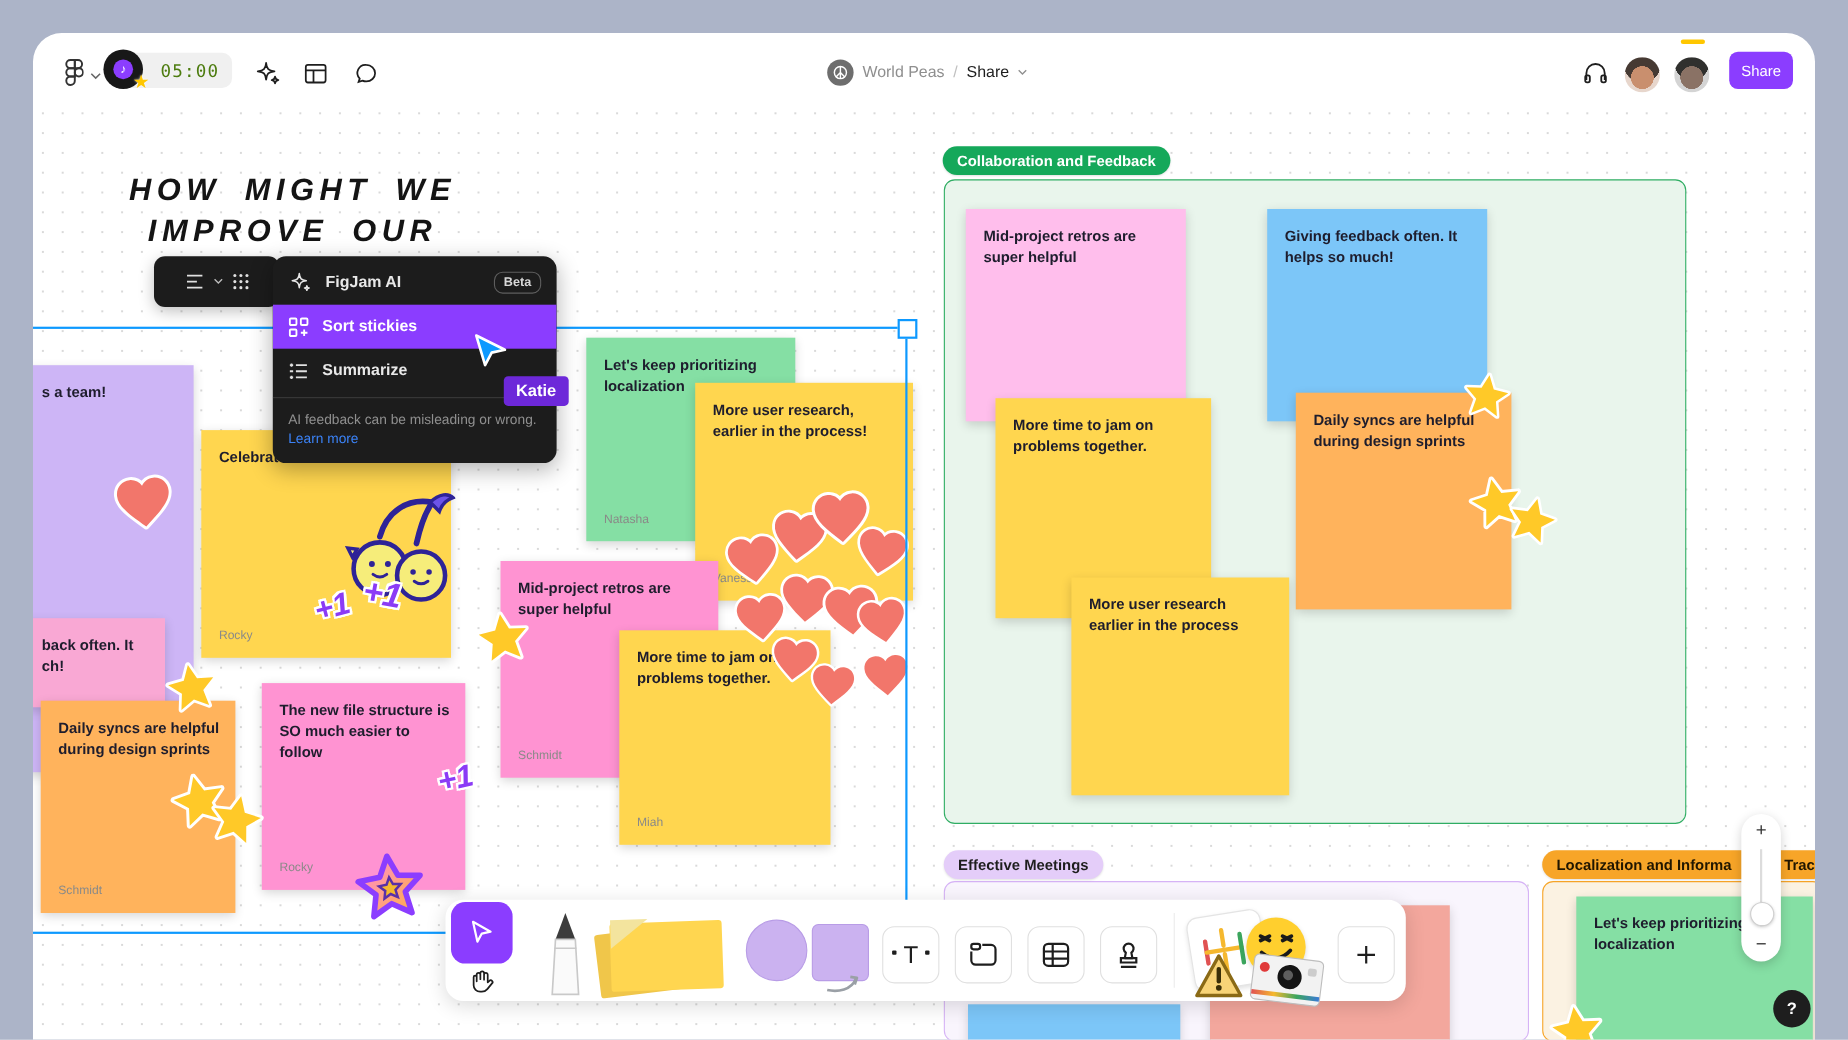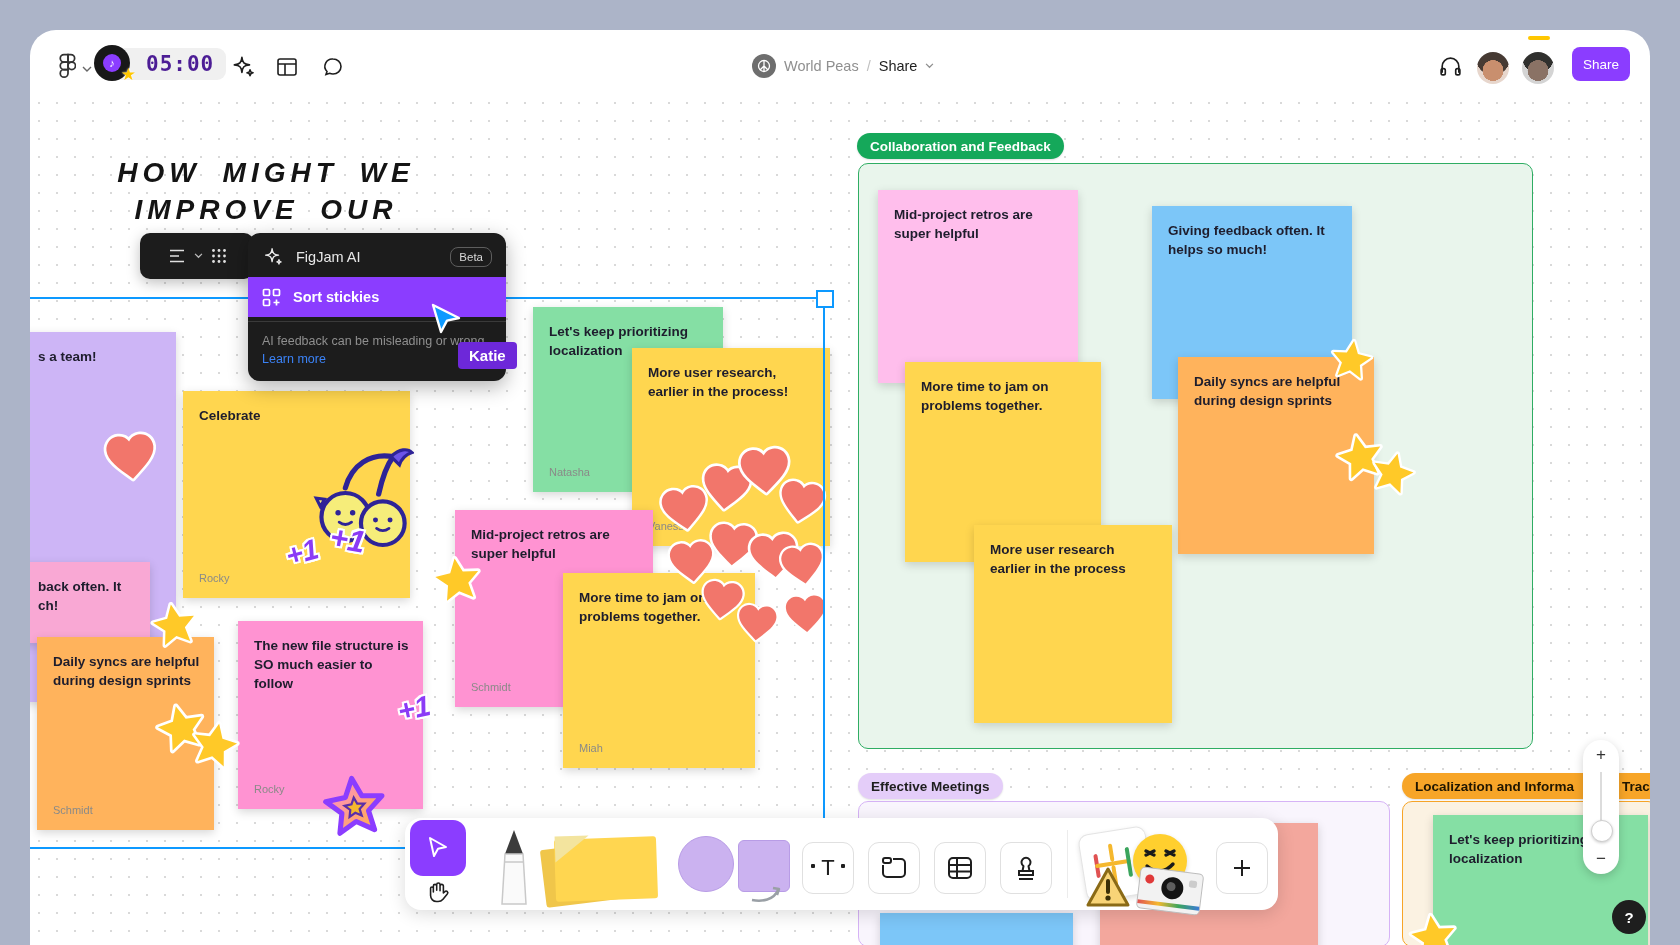--- a/index.html
+++ b/index.html
@@ -6,22 +6,22 @@
     font-family:"Liberation Sans",sans-serif;background:#ACB4C8;}
   #canvas{position:absolute;left:30px;top:30px;width:1620px;height:915px;
     background:#FFFFFF;border-radius:26px 26px 0 0;overflow:hidden;}
   .dots{position:absolute;left:0;top:64px;width:100%;height:851px;
     background-image:radial-gradient(circle,#D9D9D9 1.2px,transparent 1.4px);
     background-size:18px 18px;pointer-events:none;}
   
   .tb{position:absolute;display:flex;align-items:center;color:#1E1E1E;}
   .timer{left:72px;top:18px;height:32px;background:#F0F0F0;border-radius:9px;
     padding:0 12px 0 44px;display:flex;align-items:center;position:absolute;}
-  .timer .time{font-family:"DejaVu Sans Mono",monospace;font-size:21px;font-weight:700;
-    color:#4c1d95;letter-spacing:1px;}
+  .timer .time{font-family:"DejaVu Sans Mono",monospace;font-size:16px;font-weight:400;
+    color:#4d7c0f;letter-spacing:1px;}
   .record{position:absolute;left:-8px;top:-3px;width:38px;height:38px;}
   .record .disc{position:absolute;width:36px;height:36px;border-radius:50%;background:#181818;}
   .record .core{position:absolute;left:9px;top:9px;width:18px;height:18px;border-radius:50%;
     background:#8B3DFF;color:#fff;font-size:11px;text-align:center;line-height:18px;}
   .record .tstar{position:absolute;right:-4px;bottom:-2px;font-size:17px;color:#FFC700;
     text-shadow:0 0 2px #fff;}
   .bc{position:absolute;top:24px;display:flex;align-items:center;gap:8px;font-size:14.5px;}
   .bc .proj{color:#8F8F8F;} .bc .sep{color:#C0C0C0;} .bc .page{color:#1E1E1E;font-weight:500;}
   .logo-circle{width:24px;height:24px;border-radius:50%;background:#6E6E6E;display:flex;
     align-items:center;justify-content:center;}
@@ -55,21 +55,21 @@
   .sel{position:absolute;background:#0D99FF;z-index:8;}
   .sel-handle{position:absolute;width:14px;height:14px;background:#fff;
     border:2px solid #0D99FF;z-index:9;}
   
   .ctxbar{position:absolute;left:110px;top:203px;width:114px;height:46px;background:#1C1C1C;
     border-radius:10px;z-index:30;display:flex;align-items:center;justify-content:center;gap:8px;
     box-shadow:0 4px 14px rgba(0,0,0,.25);}
   .aimenu{position:absolute;left:218px;top:203px;width:258px;background:#1C1C1C;
     border-radius:12px;z-index:30;overflow:hidden;color:#E8E8E8;
     box-shadow:0 6px 20px rgba(0,0,0,.3);padding-top:4px;}
-  .mrow{display:flex;align-items:center;gap:12px;height:40px;padding:0 14px;font-size:14.5px;}
+  .mrow{display:flex;align-items:center;gap:12px;height:40px;padding:0 14px;font-size:14.5px;font-weight:bold;}
   .mrow.hl{background:#8B3DFF;color:#fff;font-weight:600;}
   .beta{margin-left:auto;border:1px solid #5E5E5E;border-radius:8px;color:#D8D8D8;
     font-size:11.5px;padding:3px 8px;}
   .mdivider{height:1px;background:#3A3A3A;margin:4px 0 0 0;}
   .mnote{padding:10px 14px 13px 14px;font-size:12.5px;line-height:1.45;color:#8F8F8F;}
   .mnote .lm{color:#3b82f6;}
   
   .cursor{position:absolute;left:400px;top:272px;z-index:40;}
   .cursor-label{position:absolute;left:428px;top:312px;background:#6d28d9;color:#fff;
     font-size:15px;font-weight:600;padding:5px 11px;border-radius:4px;z-index:40;}
@@ -170,21 +170,21 @@
         <div>Mid-project retros are super helpful</div>
         <div class="author">Schmidt</div>
       </div>
       <div class="sticky" style="left: 533px; top: 543px; width: 192px; height: 195px; background: rgb(255, 214, 79); z-index: 5;">
         <div>More time to jam on problems together.</div>
         <div class="author">Miah</div>
       </div>
       <div class="sticky" style="left: 848px; top: 160px; width: 200px; height: 193px; background: rgb(255, 190, 236); z-index: 2;">
         <div>Mid-project retros are super helpful</div>
       </div>
-      <div class="sticky" style="left: 1122px; top: 160px; width: 200px; height: 193px; background: rgb(124, 198, 248); z-index: 2; margin-top: 16px;">
+      <div class="sticky" style="left: 1122px; top: 160px; width: 200px; height: 193px; background: rgb(124, 198, 248); z-index: 2;">
         <div>Giving feedback often. It helps so much!</div>
       </div>
       <div class="sticky" style="left: 875px; top: 332px; width: 196px; height: 200px; background: rgb(255, 214, 79); z-index: 3;">
         <div>More time to jam on problems together.</div>
       </div>
       <div class="sticky" style="left: 1148px; top: 327px; width: 196px; height: 197px; background: rgb(255, 179, 92); z-index: 3;">
         <div>Daily syncs are helpful during design sprints</div>
       </div>
       <div class="sticky" style="left: 900px; top: 495px; width: 198px; height: 198px; background: rgb(255, 214, 79); z-index: 4; margin-left: 44px;">
         <div>More user research earlier in the process</div>
@@ -387,20 +387,29 @@
     </div>
     <div class="mrow hl">
       <svg width="19" height="19" viewBox="0 0 19 19" fill="none" stroke="#fff" stroke-width="1.7">
         <rect x="1.5" y="1.5" width="6" height="6" rx="1"></rect>
           <rect x="11.5" y="1.5" width="6" height="6" rx="1"></rect>
         <rect x="1.5" y="11.5" width="6" height="6" rx="1"></rect>
           <path d="M14.5 11.5v6M11.5 14.5h6"></path>
         </svg>
       <span>Sort stickies</span>
     </div>
+    <div class="mrow">
+      <svg width="19" height="19" viewBox="0 0 19 19" fill="none" stroke="#E0E0E0" stroke-width="1.6">
+        <path d="M7 4h10M7 9.5h10M7 15h10"></path>
+          <path d="M3 2.5v3M1.5 4h3"></path>
+          <path d="M1.5 9.5h3"></path>
+          <path d="M3 13.5v3M1.5 15h3"></path>
+        </svg>
+      <span>Summarize</span>
+    </div>
     <div class="mdivider"></div>
     <div class="mnote"><span>AI feedback can be misleading or wrong. </span><span class="lm">Learn more</span></div>
   </div>
 
   <div class="cursor">
     <svg width="34" height="36" viewBox="0 0 34 36">
       <path d="M3 3l26 13-12 2.6L11 30z" fill="#0D99FF" stroke="#fff" stroke-width="2.4" stroke-linejoin="round"></path>
       </svg>
   </div>
   <div class="cursor-label">Katie</div>

